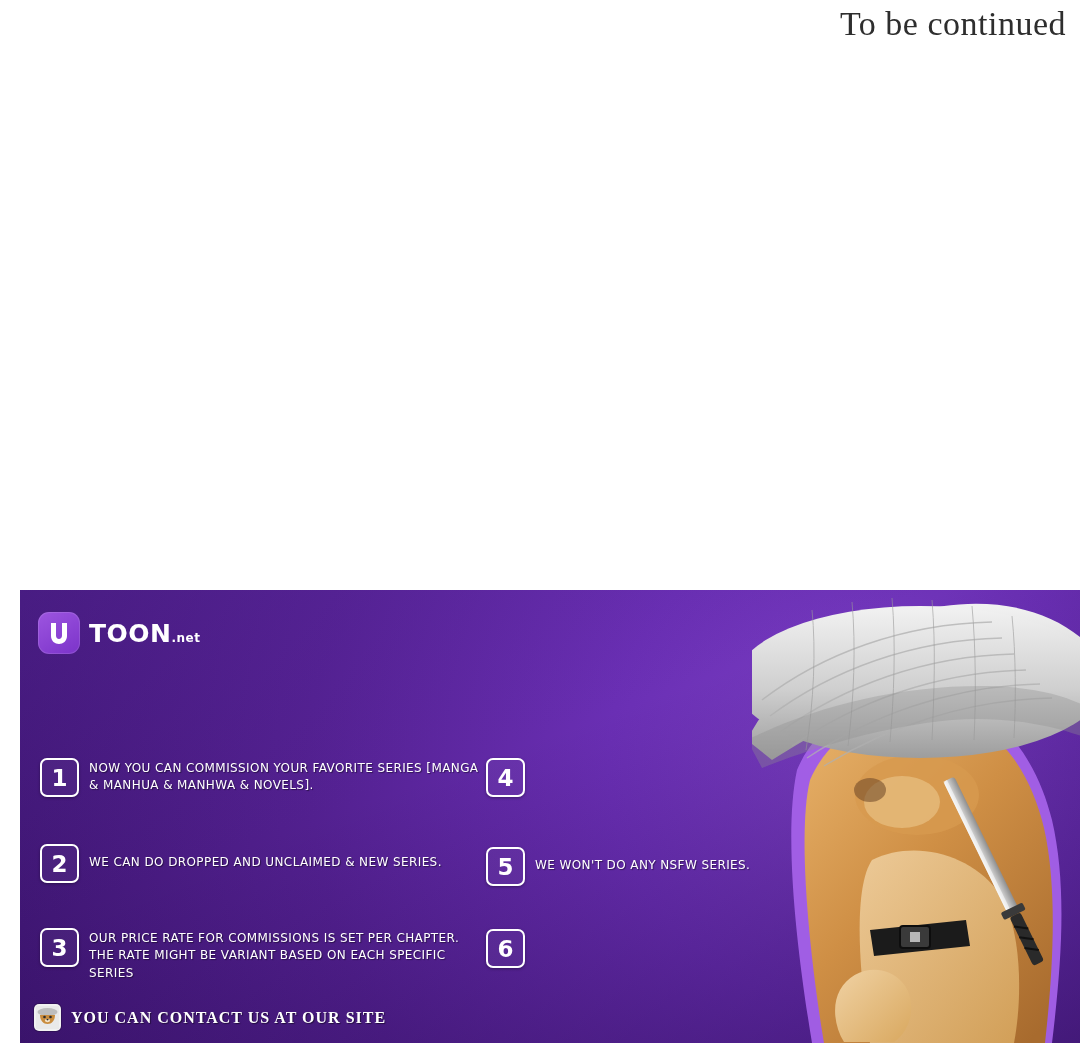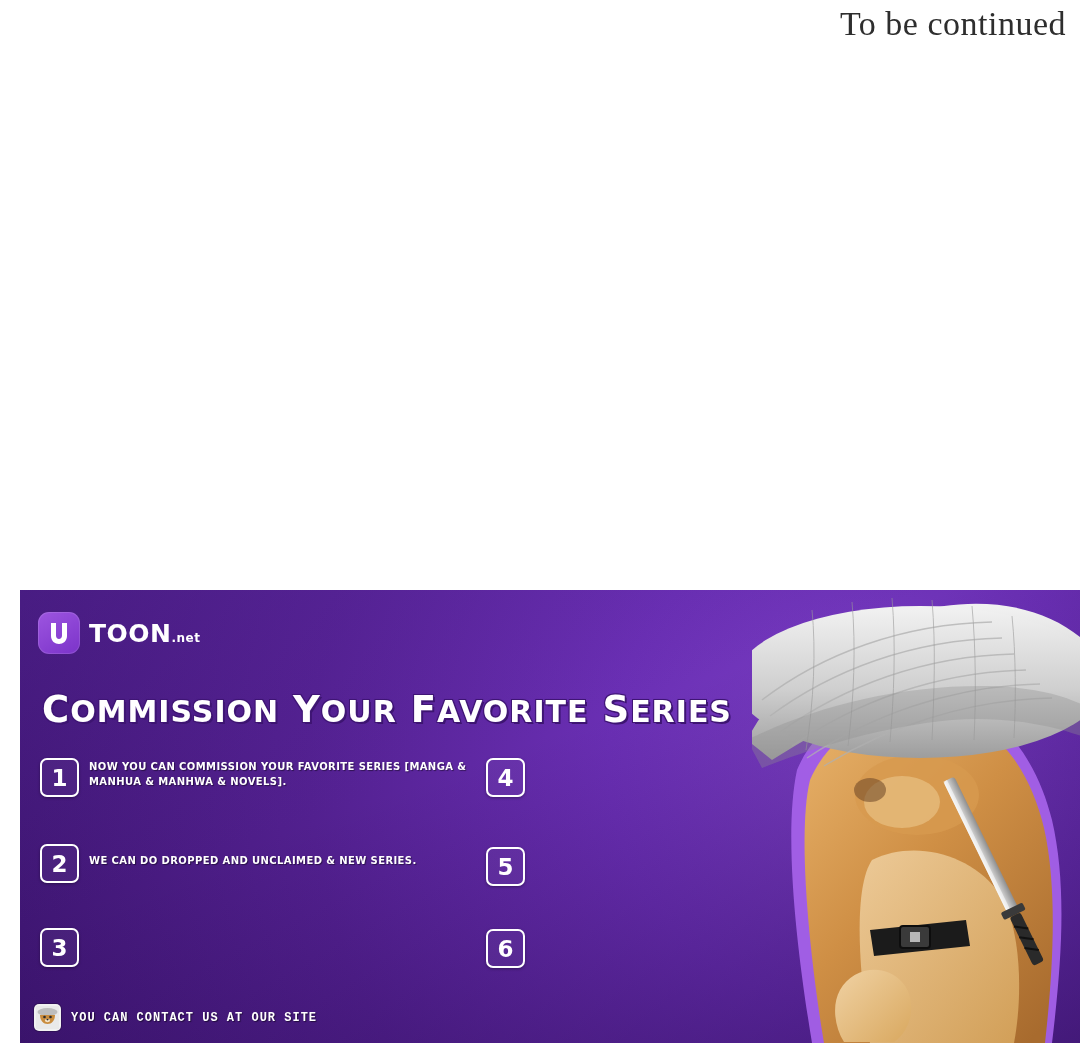--- a/index.html
+++ b/index.html
@@ -145,22 +145,22 @@
     font-weight: bold;
     display: flex;
     align-items: center;
     justify-content: center;
     background: rgba(255,255,255,0.04);
     box-shadow: 0 1px 3px rgba(0,0,0,0.35);
   }
   .rule-text {
     color: #ffffff;
     font-family: "DejaVu Sans", sans-serif;
-    font-size: 10px;
-    font-weight: bold;
+    font-size: 12px;
+    font-weight: normal;
     line-height: 1.45;
     letter-spacing: 0.4px;
     text-shadow: 1px 1px 1px rgba(0,0,0,0.45);
     padding-top: 2px;
   }
   .rule-text.pad-mid { padding-top: 10px; text-align: right; }
 
   
   .r1 { margin-top: 0; }
   .r2 { margin-top: 47px; }
@@ -185,22 +185,22 @@
     border-radius: 5px;
     background: #f1f1f1;
     display: flex;
     align-items: center;
     justify-content: center;
     overflow: hidden;
     box-shadow: 0 0 0 1px rgba(0,0,0,0.2);
   }
   .contact-text {
     color: #ffffff;
-    font-family: Liberation Mono, monospace;
-    font-size: 12px;
+    font-family: Liberation Serif, serif;
+    font-size: 16px;
     font-weight: bold;
     letter-spacing: 1px;
     text-shadow: 1px 1px 1px rgba(0,0,0,0.5);
   }
 
   
   .mascot {
     position: absolute;
     right: 0;
     top: 0;
@@ -301,46 +301,45 @@
     <span class="logo-mark">
       <svg width="26" height="26" viewBox="0 0 26 26" xmlns="http://www.w3.org/2000/svg">
         <path d="M5,3 C5,3 5,14 5,16 C5,21 9,24 13,24 C17,24 21,21 21,16 C21,14 21,3 21,3 L16,3 C16,3 16,14 16,15.5 C16,17.6 14.7,19 13,19 C11.3,19 10,17.6 10,15.5 C10,14 10,3 10,3 Z" fill="#ffffff"></path>
       </svg>
     </span>
     <span class="logo-wordmark">
       <span>TOON</span><span class="logo-suffix">.net</span>
     </span>
   </div>
 
-  <div class="headline">
-    <span class="cap">C</span><span class="small">OMMISSION</span><span class="cap"> Y</span><span class="small">OUR</span><span class="cap"> F</span><span class="small">AVORITE</span><span class="cap"> S</span><span class="small">ERIES</span>
-  </div>
 
   <div class="rules">
 
     <div class="rules-col col-left">
       <div class="rule r1">
         <div class="rule-num">1</div>
         <div class="rule-text">NOW YOU CAN COMMISSION YOUR FAVORITE SERIES [MANGA &amp; MANHUA &amp; MANHWA  &amp; NOVELS].</div>
       </div>
       <div class="rule r2">
         <div class="rule-num">2</div>
         <div class="rule-text pad-mid">WE CAN DO DROPPED AND UNCLAIMED &amp; NEW SERIES.</div>
       </div>
       <div class="rule r3">
         <div class="rule-num">3</div>
+        <div class="rule-text">OUR PRICE RATE FOR COMMISSIONS IS SET PER CHAPTER. THE RATE MIGHT BE VARIANT BASED ON EACH SPECIFIC SERIES</div>
       </div>
     </div>
 
     <div class="rules-col col-right">
       <div class="rule r4">
         <div class="rule-num">4</div>
       </div>
       <div class="rule r5">
         <div class="rule-num">5</div>
+        <div class="rule-text pad-mid">WE WON'T DO ANY NSFW SERIES.</div>
       </div>
       <div class="rule r6">
         <div class="rule-num">6</div>
       </div>
     </div>
 
   </div>
 
   <div class="contact">
     <span class="contact-badge">

